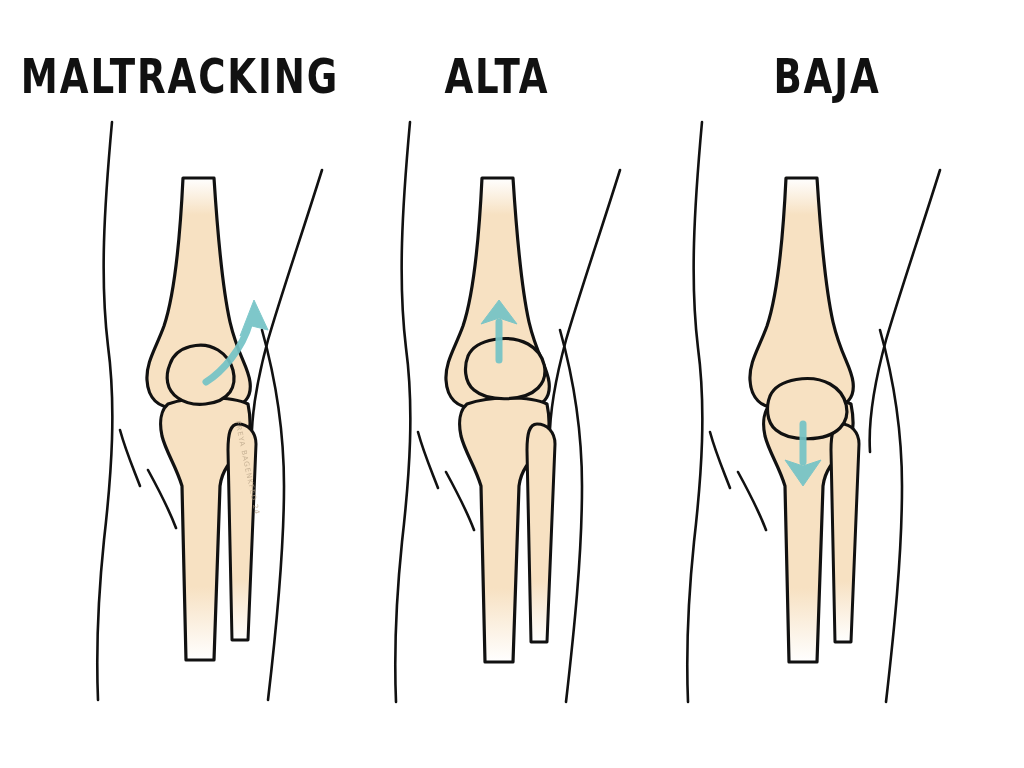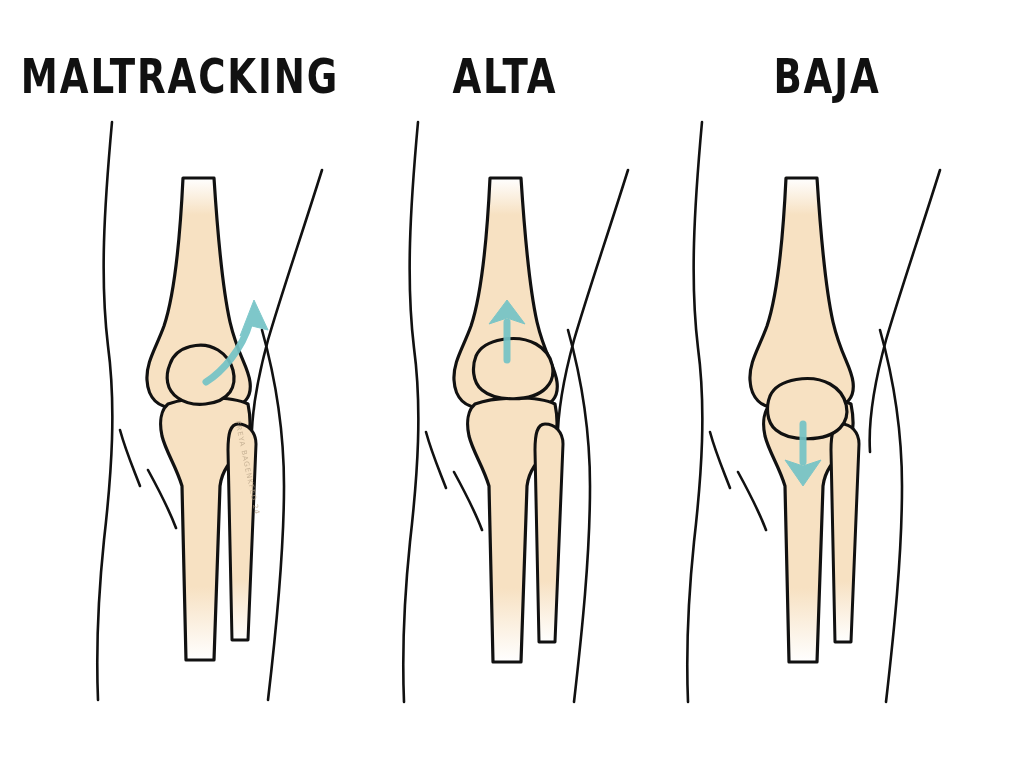--- a/index.html
+++ b/index.html
@@ -6,21 +6,21 @@
   body{
     width:1024px;height:768px;
     background:#ffffff;
     font-family:"DejaVu Sans", sans-serif;
     overflow:hidden;
   }
   #page{position:relative;width:1024px;height:768px;background:#fff;}
 
   .panel{position:absolute;top:0;height:768px;}
   #panel-maltracking{left:0;width:360px;}
-  #panel-alta{left:340px;width:330px;}
+  #panel-alta{left:332px;width:330px;}
   #panel-baja{left:640px;width:374px;}
 
   .panel-title{
     position:absolute;
     top:48px;
     width:100%;
     text-align:center;
     font-family:"DejaVu Sans", sans-serif;
     font-size:40px;
     font-weight:700;

